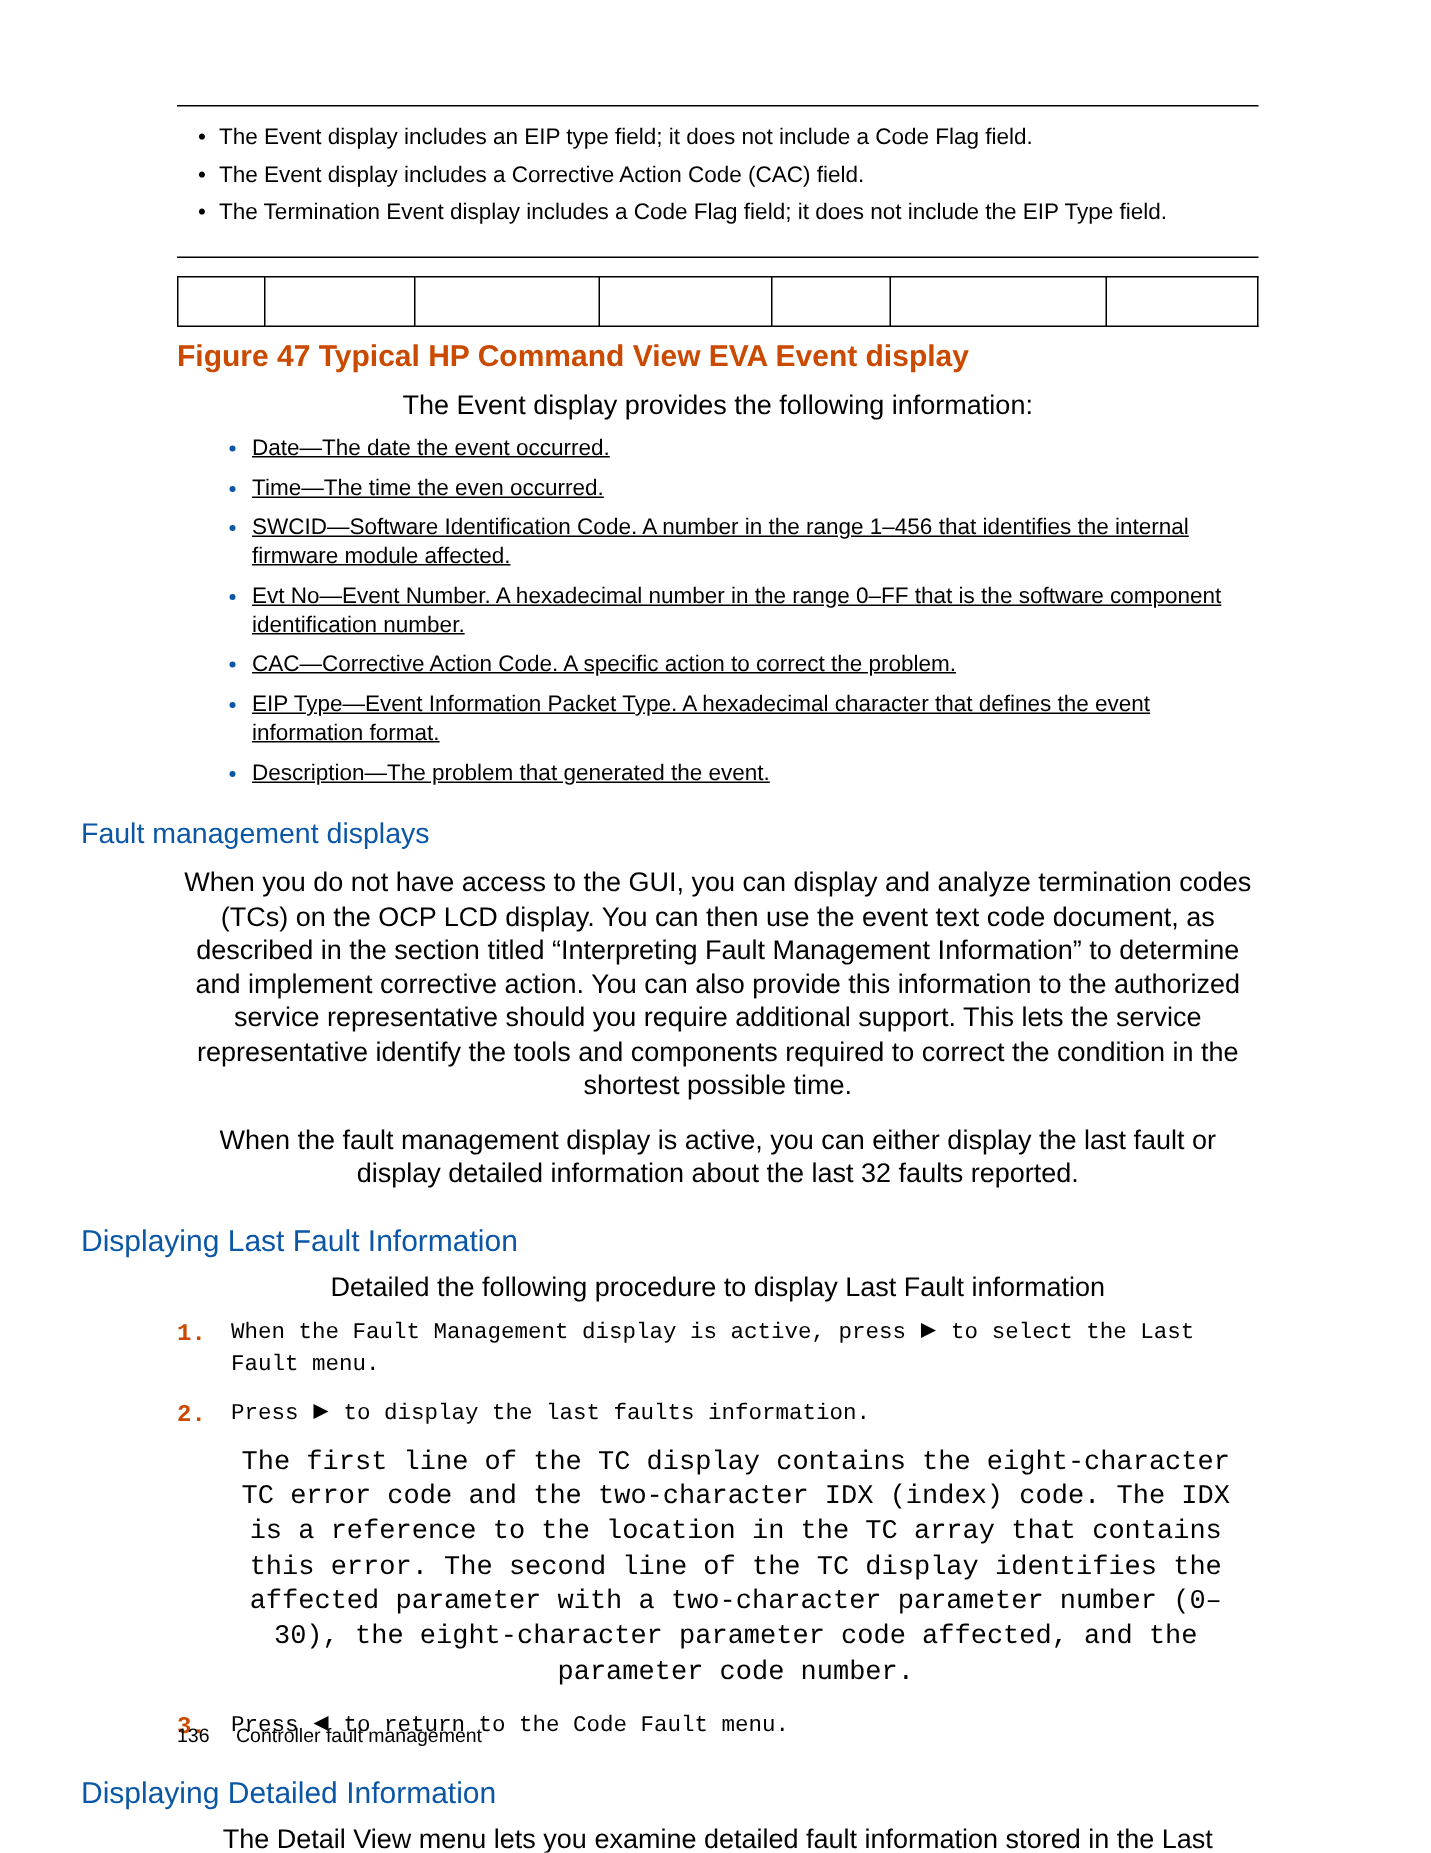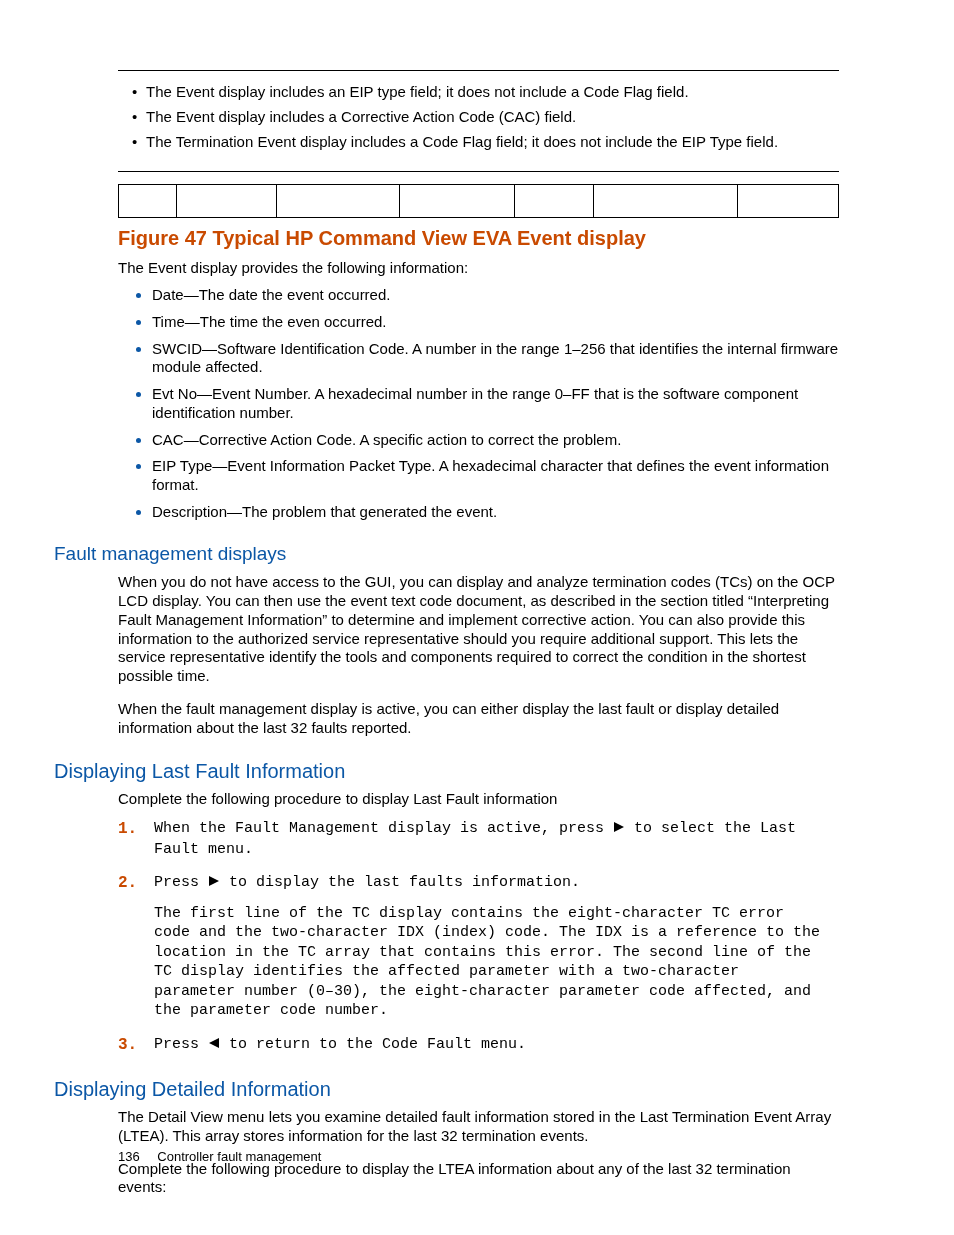--- a/index.html
+++ b/index.html
@@ -74,30 +74,32 @@
     height: 30px;
   }
   .fig-caption {
     color: #c94a00;
     font-weight: 600;
     font-size: 20px;
     margin: 4px 0 8px 0;
   }
   .para {
     margin: 6px 0;
-    font-size: 15px;
+    font-size: 18px;
+    text-align: center;
   }
   .bullets {
     margin: 8px 0 8px 34px;
     padding: 0;
   }
   .bullets li {
-    margin: 8px 0;
+    margin: 8px 16px;
     font-size: 15px;
     line-height: 1.25;
+    text-decoration: underline;
   }
   .bullets li::marker {
     color: #0b57a6;
     font-size: 15px;
   }
   h1.sect {
     font-size: 19px;
     font-weight: 300;
     color: #0b57a6;
     margin: 20px 0 8px -64px;
@@ -176,35 +178,35 @@
   </tbody>
     </table>
 
   <div class="fig-caption">Figure 47 Typical HP Command View EVA Event display</div>
 
   <div class="para">The Event display provides the following information:</div>
 
   <ul class="bullets">
     <li>Date—The date the event occurred.</li>
     <li>Time—The time the even occurred.</li>
-    <li>SWCID—Software Identification Code. A number in the range 1–256 that identifies the internal firmware module affected.</li>
+    <li>SWCID—Software Identification Code. A number in the range 1–456 that identifies the internal firmware module affected.</li>
     <li>Evt No—Event Number. A hexadecimal number in the range 0–FF that is the software component identification number.</li>
     <li>CAC—Corrective Action Code. A specific action to correct the problem.</li>
     <li>EIP Type—Event Information Packet Type. A hexadecimal character that defines the event information format.</li>
     <li>Description—The problem that generated the event.</li>
   </ul>
 
   <h1 class="sect">Fault management displays</h1>
   <div class="indent-block">
     <div class="para">When you do not have access to the GUI, you can display and analyze termination codes (TCs) on the OCP LCD display. You can then use the event text code document, as described in the section titled “Interpreting Fault Management Information” to determine and implement corrective action. You can also provide this information to the authorized service representative should you require additional support. This lets the service representative identify the tools and components required to correct the condition in the shortest possible time.</div>
     <div class="para" style="margin-top:14px">When the fault management display is active, you can either display the last fault or display detailed information about the last 32 faults reported.</div>
   </div>
 
   <h2 class="sub">Displaying Last Fault Information</h2>
-  <div class="para">Complete the following procedure to display Last Fault information</div>
+  <div class="para">Detailed the following procedure to display Last Fault information</div>
 
   <ol class="steps">
     <li>
       <span>When the Fault Management display is active, press </span><span class="tri-right"><svg width="12" height="12" viewBox="0 0 12 12">
             <polygon points="1,1 11,6 1,11" fill="#000"></polygon>
           </svg></span><span> to select the Last Fault menu.</span>
     </li>
     <li>
       <span>Press </span><span class="tri-right"><svg width="12" height="12" viewBox="0 0 12 12">
             <polygon points="1,1 11,6 1,11" fill="#000"></polygon>

